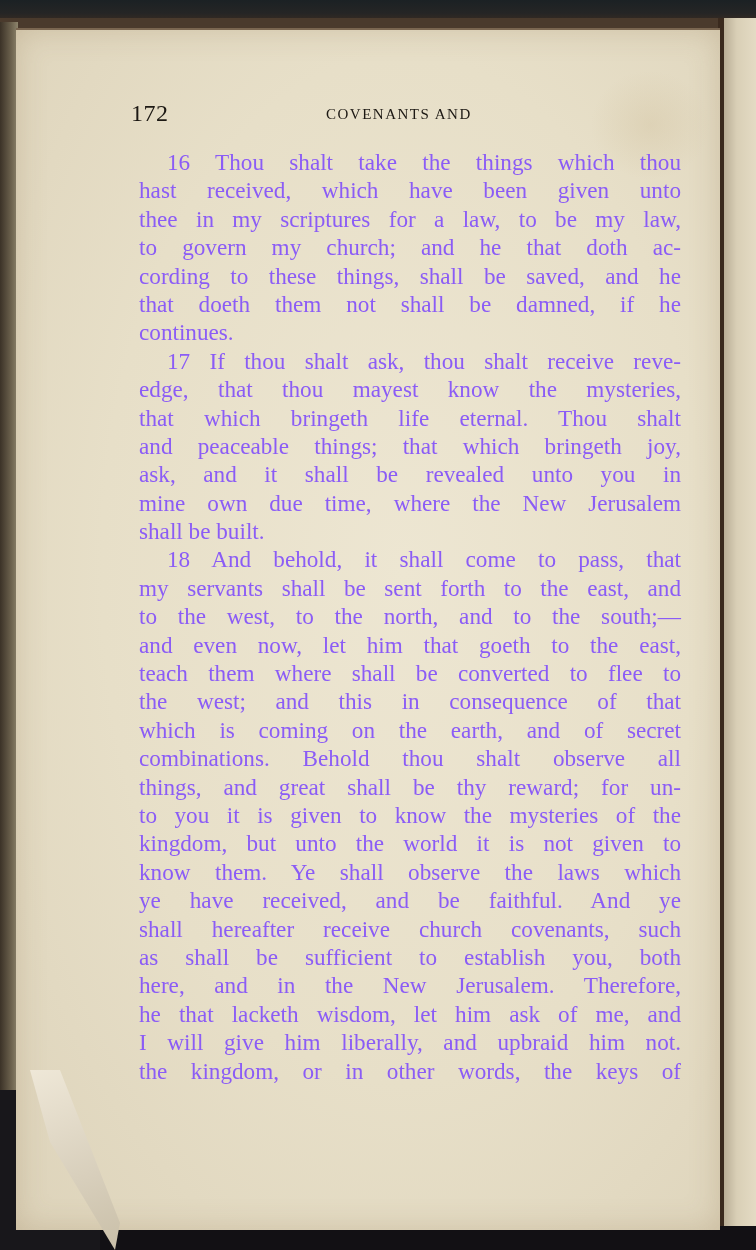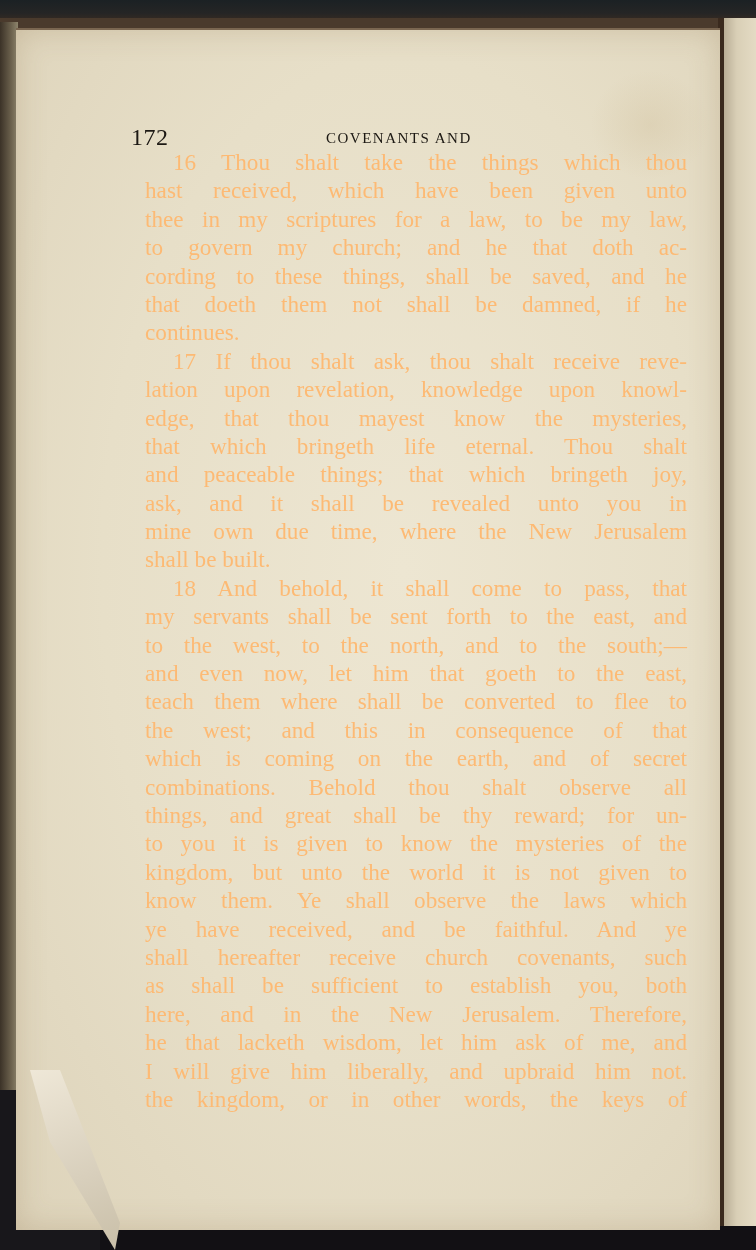--- a/index.html
+++ b/index.html
@@ -81,21 +81,21 @@
     left: 20px; top: 1070px;
     width: 100px; height: 180px;
     background: linear-gradient(160deg, #efe8d8 0%, #d8cfbc 60%, #c9bfa8 100%);
     clip-path: polygon(10% 0%, 40% 0%, 100% 85%, 95% 100%, 30% 40%);
   }
 
   
   .header {
     position: absolute;
     left: 131px; top: 100px;
-    width: 550px; height: 30px; margin-top: 24px;
+    width: 550px; height: 30px;
   }
   .page-number {
     position: absolute;
     left: 0; top: 0;
     font-size: 24px;
     color: #1c1813;
     letter-spacing: 0.5px;
   }
   .running-head {
     position: absolute;
@@ -103,23 +103,23 @@
     font-size: 15px;
     letter-spacing: 1.5px;
     color: #1c1813;
     font-variant: small-caps;
     text-transform: uppercase;
     font-family: Liberation Serif, serif;
   }
 
   .text-block {
     position: absolute;
-    left: 145px; top: 148px;
+    left: 139px; top: 148px;
     width: 542px;
-    color: #fdba74;
+    color: #8b5cf6;
     font-size: 23.2px;
     line-height: 28.4px;
   }
   .line {
     display: block;
     white-space: nowrap;
     text-align: justify;
     text-align-last: justify;
     height: 28.4px;
   }
@@ -157,21 +157,20 @@
       <span class="line indent">16 Thou shalt take the things which thou</span>
       <span class="line">hast received, which have been given unto</span>
       <span class="line">thee in my scriptures for a law, to be my law,</span>
       <span class="line">to govern my church; and he that doth ac-</span>
       <span class="line">cording to these things, shall be saved, and he</span>
       <span class="line">that doeth them not shall be damned, if he</span>
       <span class="line last">continues.</span>
     </div>
     <div>
       <span class="line indent">17 If thou shalt ask, thou shalt receive reve-</span>
-      <span class="line">lation upon revelation, knowledge upon knowl-</span>
       <span class="line">edge, that thou mayest know the mysteries,</span>
       <span class="line">that which bringeth life eternal. Thou shalt</span>
       <span class="line">and peaceable things; that which bringeth joy,</span>
       <span class="line">ask, and it shall be revealed unto you in</span>
       <span class="line">mine own due time, where the New Jerusalem</span>
       <span class="line last">shall be built.</span>
     </div>
     <div>
       <span class="line indent">18 And behold, it shall come to pass, that</span>
       <span class="line">my servants shall be sent forth to the east, and</span>

